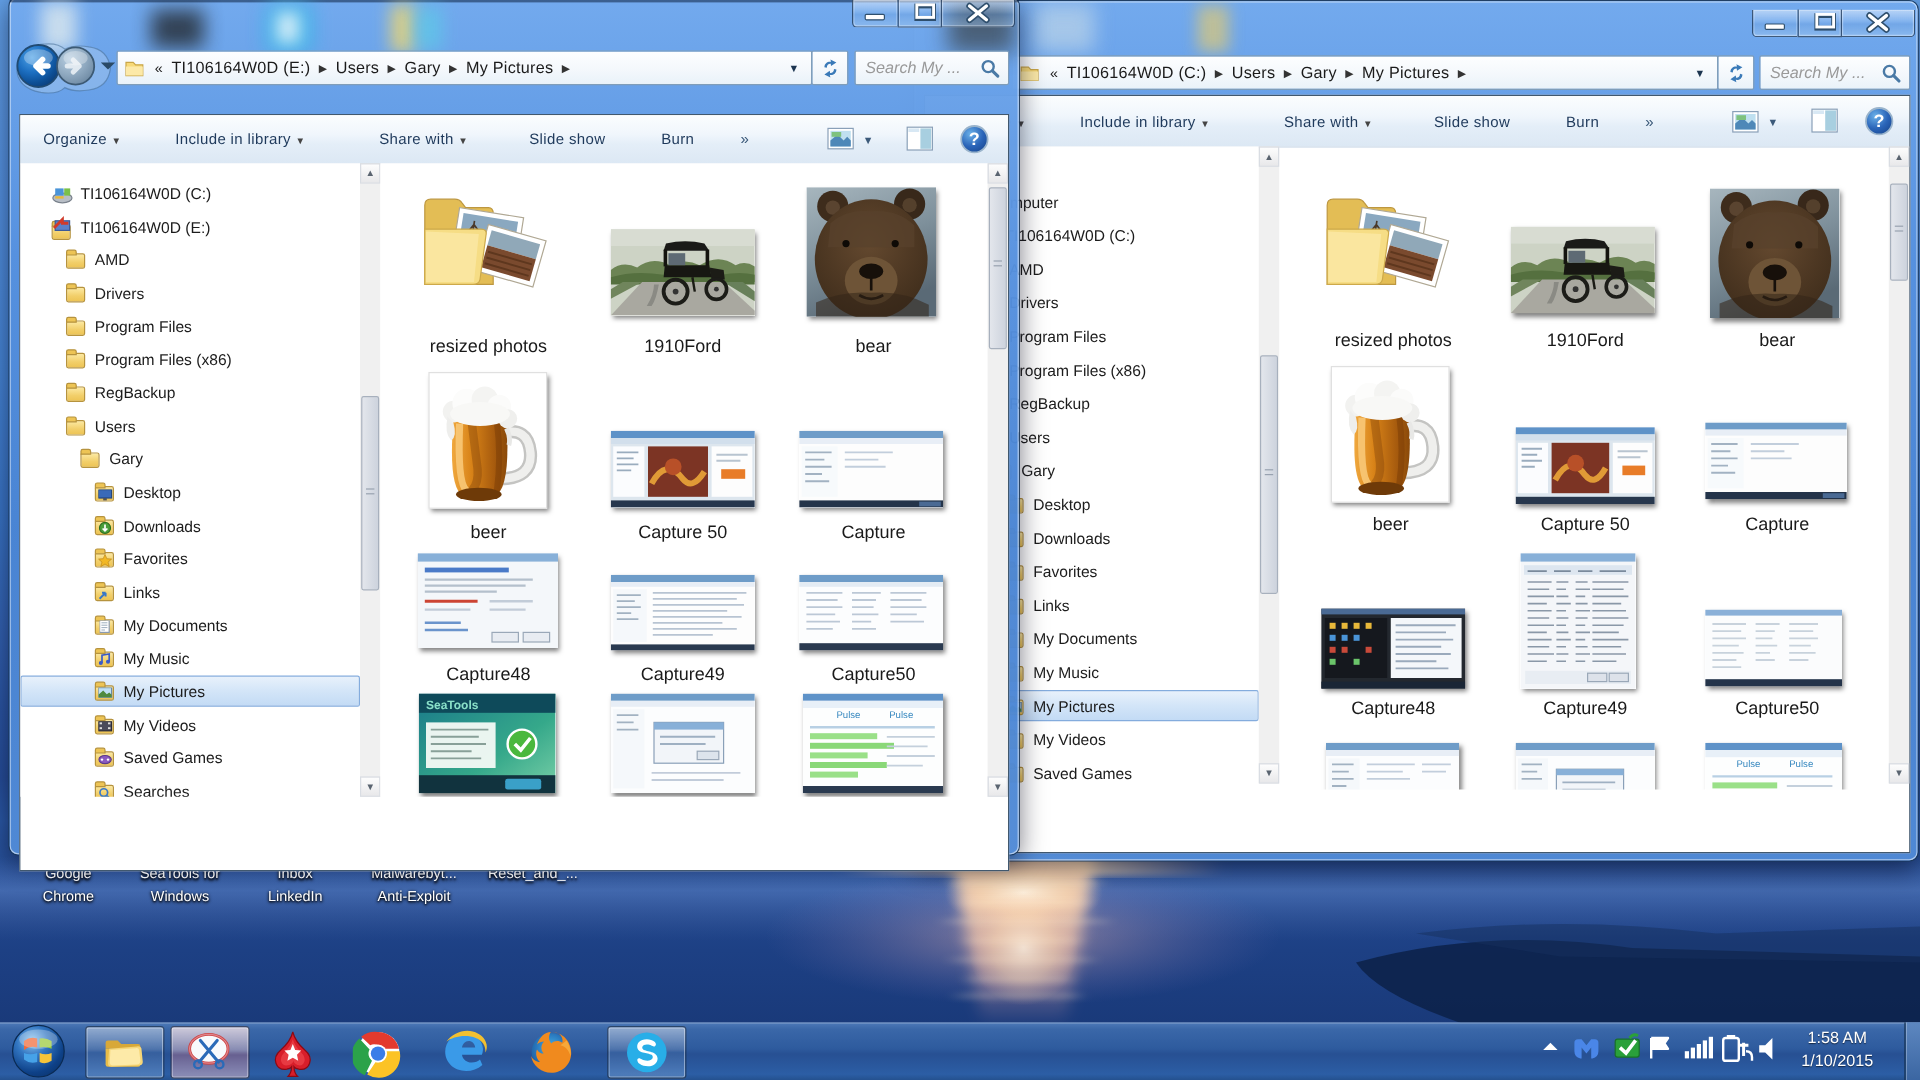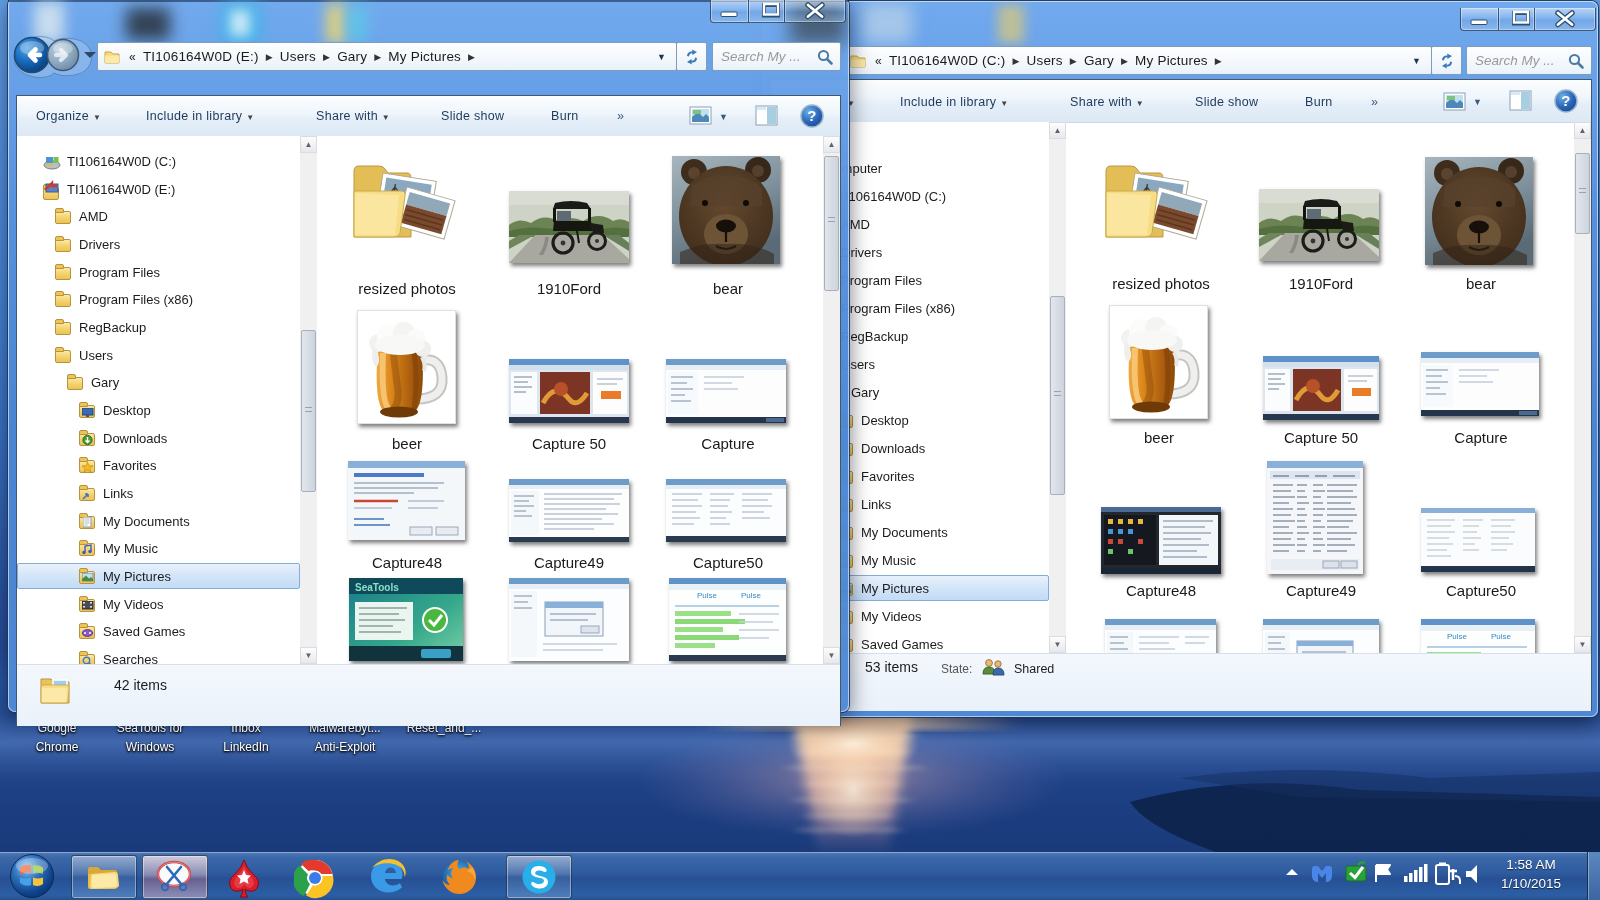--- a/index.html
+++ b/index.html
@@ -478,35 +478,20 @@
             </svg>
         </div>
       </div>
       <div class="sbar" style="left:803px;top:42px;height:531px;">
         <div class="sbtn" style="top:0;">▲</div>
         <div class="sbtn" style="bottom:0;top:auto;">▼</div>
         <div class="sthumb" style="top:31px;height:81px;">
             <div style="margin:34px auto 0;width:7px;border-top:1px solid #98a2b0;border-bottom:1px solid #98a2b0;height:3px;"></div>
           </div>
       </div>
-      <div class="statusbar" style="left:0;top:573px;width:820px;height:57px;">
-        <svg width="34" height="38" style="position:absolute;left:22px;top:6px;" viewBox="0 0 34 38">
-          <path d="M2 8 L12 8 L15 11 L30 11 L30 32 L2 32 Z" fill="#e8c35c" stroke="#b8963e" stroke-width="1"></path>
-          <path d="M2 14 L30 14 L30 32 L2 32 Z" fill="#f7dc8a"></path>
-        </svg>
-        <span style="position:absolute;left:94px;top:5px;">53 items</span>
-        <span style="position:absolute;left:170px;top:8px;font-size:12px;color:#555;">State:</span>
-        <svg width="26" height="18" style="position:absolute;left:210px;top:4px;" viewBox="0 0 26 18">
-            <circle cx="8" cy="5" r="3.4" fill="#e8b87a" stroke="#a87a3a"></circle>
-            <path d="M2 16 Q2 9 8 9 Q14 9 14 16 Z" fill="#5a8a3a" stroke="#3a6a22"></path>
-            <circle cx="17" cy="6" r="3.2" fill="#e8b87a" stroke="#a87a3a"></circle>
-            <path d="M12 17 Q12 10 17 10 Q23 10 23 17 Z" fill="#3a6aaa" stroke="#28507e"></path>
-          </svg>
-        <span style="position:absolute;left:243px;top:8px;font-size:12.5px;">Shared</span>
-      </div>
     </div>
   </div>
 
   <div id="lwin" class="win" style="z-index:2;left:8px;top:-2px;width:841px;height:714px;">
     <div style="position:absolute;left:0;top:2px;width:100%;height:1.5px;background:rgba(15,35,65,.55);"></div>
     <div style="position:absolute;inset:0;border-radius:7px;overflow:hidden;">
       <div style="position:absolute;left:26px;top:4px;width:30px;height:40px;background:#d8e6ee;filter:blur(7px);opacity:.85;"></div>
       <div style="position:absolute;left:118px;top:10px;width:44px;height:32px;background:#23282e;filter:blur(8px);opacity:.8;"></div>
       <div style="position:absolute;left:214px;top:6px;width:38px;height:40px;background:#38b6e8;filter:blur(8px);opacity:.85;"></div>
       <div style="position:absolute;left:222px;top:12px;width:20px;height:26px;background:#e8f4fa;filter:blur(6px);opacity:.8;"></div>
@@ -959,30 +944,20 @@
             </svg>
         </div>
       </div>
       <div class="sbar" style="left:806px;top:40px;height:528px;">
         <div class="sbtn" style="top:0;">▲</div>
         <div class="sbtn" style="bottom:0;top:auto;">▼</div>
         <div class="sthumb" style="top:20px;height:135px;">
             <div style="margin:60px auto 0;width:7px;border-top:1px solid #98a2b0;border-bottom:1px solid #98a2b0;height:3px;"></div>
           </div>
       </div>
-      <div class="statusbar" style="left:0;top:568px;width:823px;height:61px;">
-        <svg width="34" height="38" style="position:absolute;left:22px;top:6px;" viewBox="0 0 34 38">
-          <path d="M2 8 L12 8 L15 11 L30 11 L30 32 L2 32 Z" fill="#e8c35c" stroke="#b8963e" stroke-width="1"></path>
-          <rect x="14" y="9" width="14" height="19" fill="#9fd0ea" stroke="#fff" stroke-width="1.5"></rect>
-          <path d="M14 22 L19 16 L23 20 L28 17 L28 27 L14 27 Z" fill="#5a9a4a"></path>
-          <path d="M2 16 Q2 14 4 14 L28 14 Q31 15 30 18 L29 30 Q29 32 26 32 L2 32 Z" fill="#f7dc8a" stroke="#c9a648" stroke-width=".8"></path>
-          <path d="M3 17 L28 17 L27 31 L3 31 Z" fill="#fce9a8"></path>
-        </svg>
-        <span style="position:absolute;left:97px;top:12px;">42 items</span>
-      </div>
     </div>
   </div>
 
   <div id="taskbar">
     <svg width="52" height="48" style="position:absolute;left:6px;top:0;">
       <defs>
           <radialGradient id="orb" cx="38%" cy="30%" r="85%">
             <stop offset="0" stop-color="#8ec8f2"></stop>
             <stop offset="35%" stop-color="#3276c2"></stop>
             <stop offset="72%" stop-color="#0e4188"></stop>

